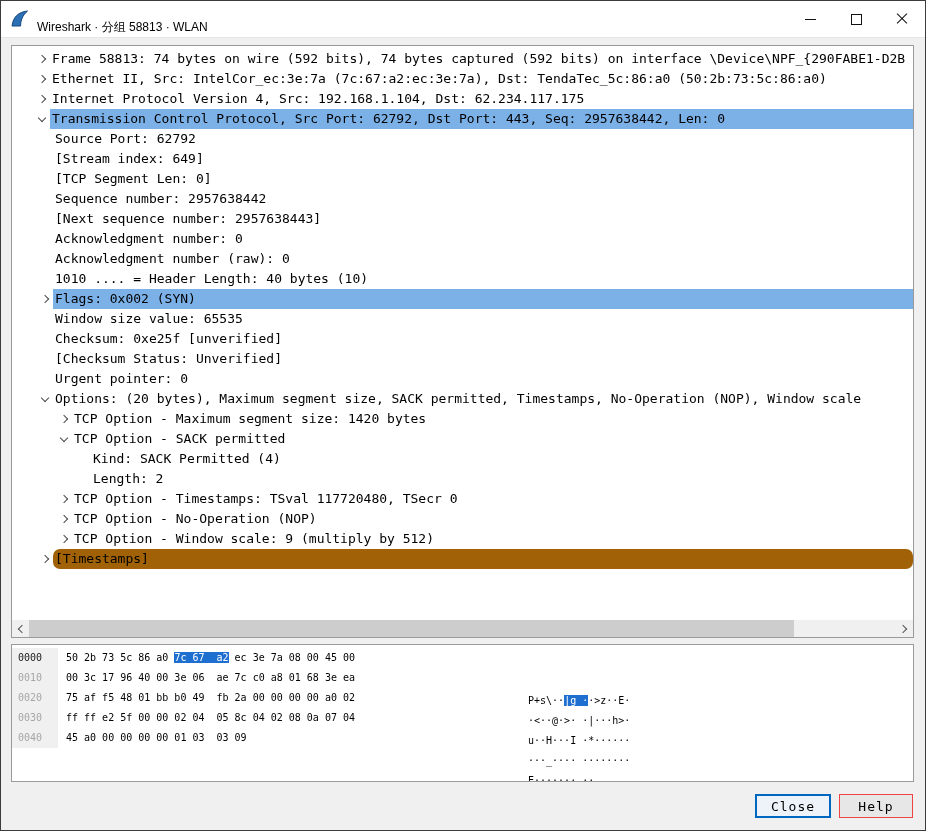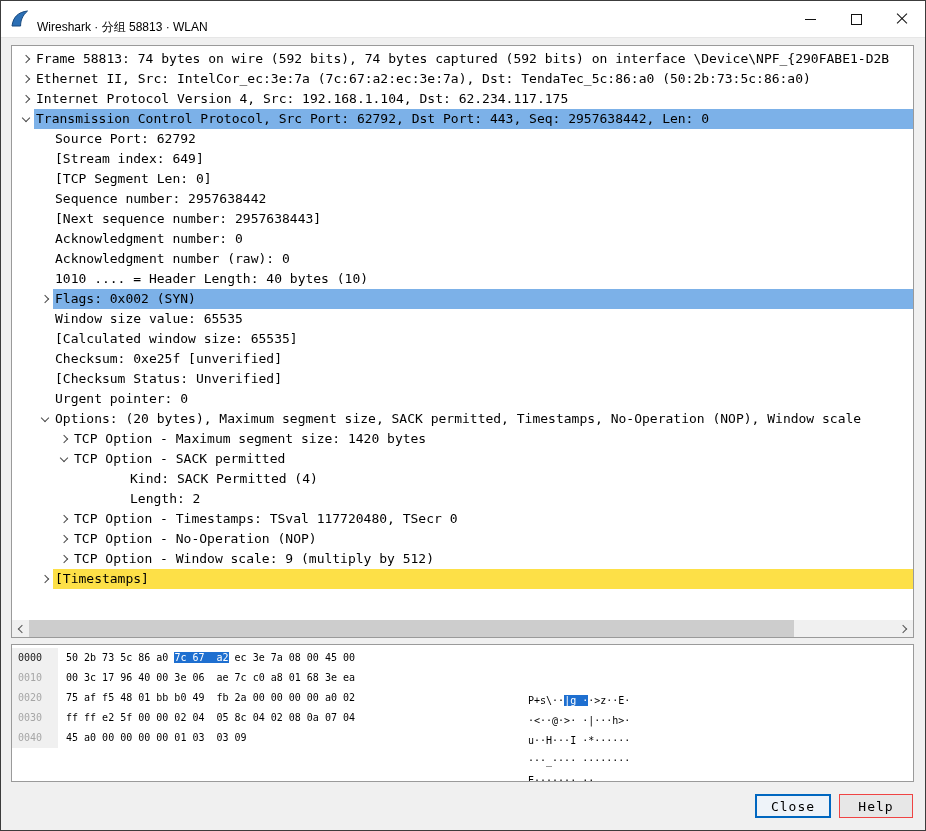--- a/index.html
+++ b/index.html
@@ -20,24 +20,24 @@
   .glyph-close::before{transform:rotate(45deg);}
   .glyph-close::after{transform:rotate(-45deg);}
 
   
   .tree-pane{position:absolute;left:10px;top:44px;width:903px;height:593px;box-sizing:border-box;
     background:#fff;border:1px solid #9a9a9a;display:flex;flex-direction:column;}
   .tree-rows{flex:1;overflow:hidden;padding-top:3px;}
   .trow{height:20px;display:flex;align-items:center;font-family:"DejaVu Sans Mono","Liberation Mono",monospace;
     font-size:13px;white-space:pre;color:#000;}
   .ttext{flex:1;height:20px;line-height:20px;overflow:hidden;padding-left:2px;}
-  .lvl0{padding-left:8px;align-items:flex-end;}  .lvl1{padding-left:27px;}
-  .lvl2{padding-left:46px;} .lvl3{padding-left:102px;align-items:center;}
+  .lvl0{padding-left:24px;align-items:flex-end;}  .lvl1{padding-left:27px;}
+  .lvl2{padding-left:46px;} .lvl3{padding-left:65px;align-items:center;}
   .sel > .ttext{background:#7cb1e8;}
-  .lightsel > .ttext{background:#fde047;}
+  .lightsel > .ttext{background:#a16207;border-radius:7px;}
   .chev{position:relative;flex:0 0 14px;width:14px;height:20px;}
   .chev.none{visibility:hidden;}
   .chev.right::before{content:"";position:absolute;top:7px;left:3px;width:5px;height:5px;
     border-right:1.6px solid #4a4a4a;border-bottom:1.6px solid #4a4a4a;transform:rotate(-45deg);}
   .chev.down::before{content:"";position:absolute;top:6px;left:3px;width:5px;height:5px;
     border-right:1.6px solid #4a4a4a;border-bottom:1.6px solid #4a4a4a;transform:rotate(45deg);}
 
   
   .hscroll{height:17px;background:#f0f0f0;display:flex;align-items:stretch;}
   .sb-arrow{flex:0 0 17px;position:relative;}
@@ -99,21 +99,20 @@
       <div class="trow lvl1"><span class="chev none"></span><span class="ttext">Source Port: 62792</span></div>
       <div class="trow lvl1"><span class="chev none"></span><span class="ttext">[Stream index: 649]</span></div>
       <div class="trow lvl1"><span class="chev none"></span><span class="ttext">[TCP Segment Len: 0]</span></div>
       <div class="trow lvl1"><span class="chev none"></span><span class="ttext">Sequence number: 2957638442</span></div>
       <div class="trow lvl1"><span class="chev none"></span><span class="ttext">[Next sequence number: 2957638443]</span></div>
       <div class="trow lvl1"><span class="chev none"></span><span class="ttext">Acknowledgment number: 0</span></div>
       <div class="trow lvl1"><span class="chev none"></span><span class="ttext">Acknowledgment number (raw): 0</span></div>
       <div class="trow lvl1"><span class="chev none"></span><span class="ttext">1010 .... = Header Length: 40 bytes (10)</span></div>
       <div class="trow lvl1 sel"><span class="chev right"></span><span class="ttext">Flags: 0x002 (SYN)</span></div>
       <div class="trow lvl1"><span class="chev none"></span><span class="ttext">Window size value: 65535</span></div>
-      <div class="trow lvl1"><span class="chev none"></span><span class="ttext">[Calculated window size: 65535]</span></div>
       <div class="trow lvl1"><span class="chev none"></span><span class="ttext">Checksum: 0xe25f [unverified]</span></div>
       <div class="trow lvl1"><span class="chev none"></span><span class="ttext">[Checksum Status: Unverified]</span></div>
       <div class="trow lvl1"><span class="chev none"></span><span class="ttext">Urgent pointer: 0</span></div>
       <div class="trow lvl1"><span class="chev down"></span><span class="ttext">Options: (20 bytes), Maximum segment size, SACK permitted, Timestamps, No-Operation (NOP), Window scale</span></div>
       <div class="trow lvl2"><span class="chev right"></span><span class="ttext">TCP Option - Maximum segment size: 1420 bytes</span></div>
       <div class="trow lvl2"><span class="chev down"></span><span class="ttext">TCP Option - SACK permitted</span></div>
       <div class="trow lvl3"><span class="chev none"></span><span class="ttext">Kind: SACK Permitted (4)</span></div>
       <div class="trow lvl3"><span class="chev none"></span><span class="ttext">Length: 2</span></div>
       <div class="trow lvl2"><span class="chev right"></span><span class="ttext">TCP Option - Timestamps: TSval 117720480, TSecr 0</span></div>
       <div class="trow lvl2"><span class="chev right"></span><span class="ttext">TCP Option - No-Operation (NOP)</span></div>

